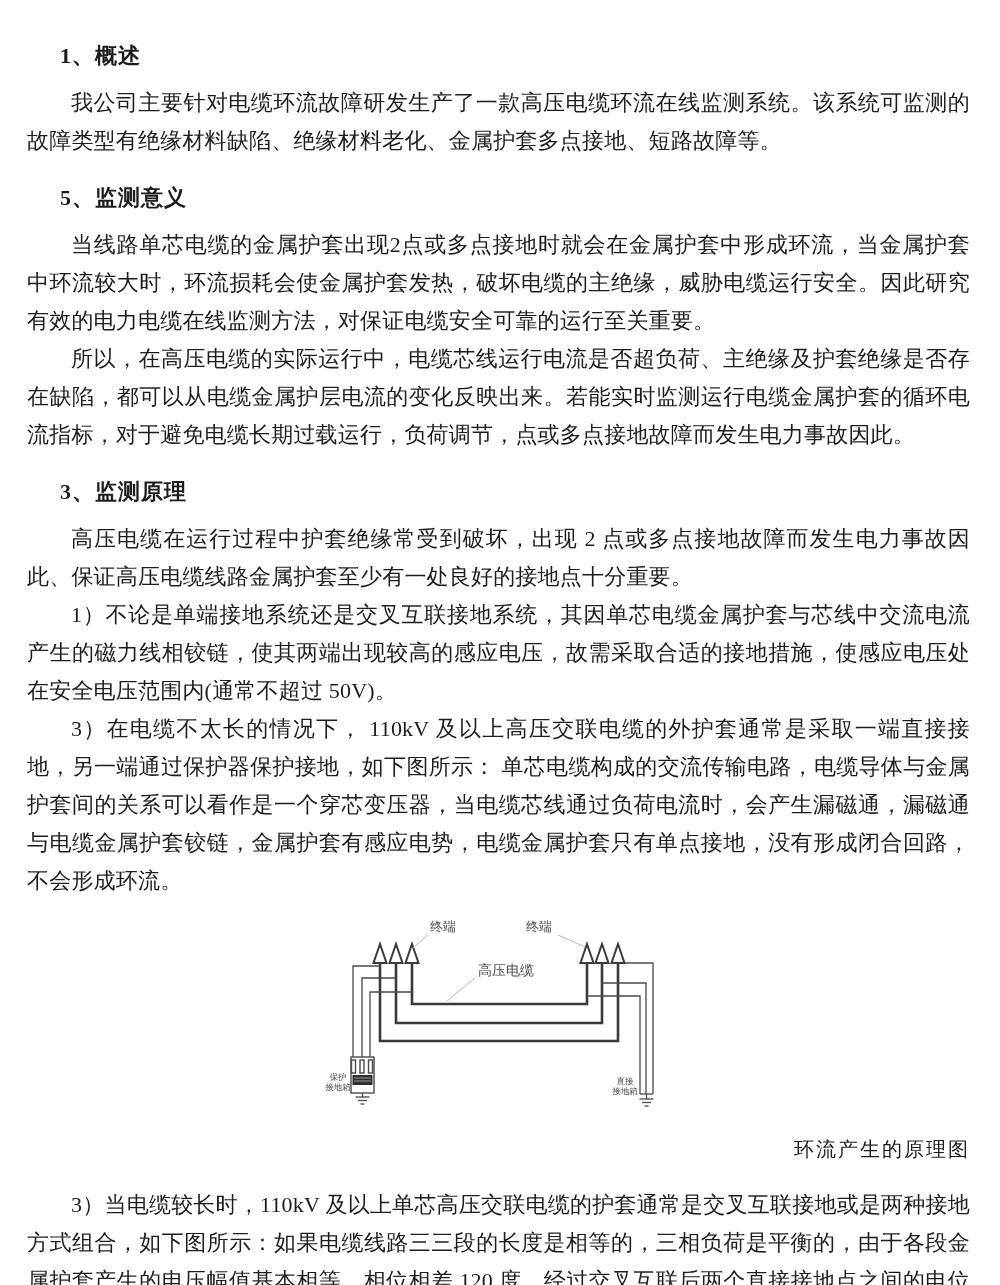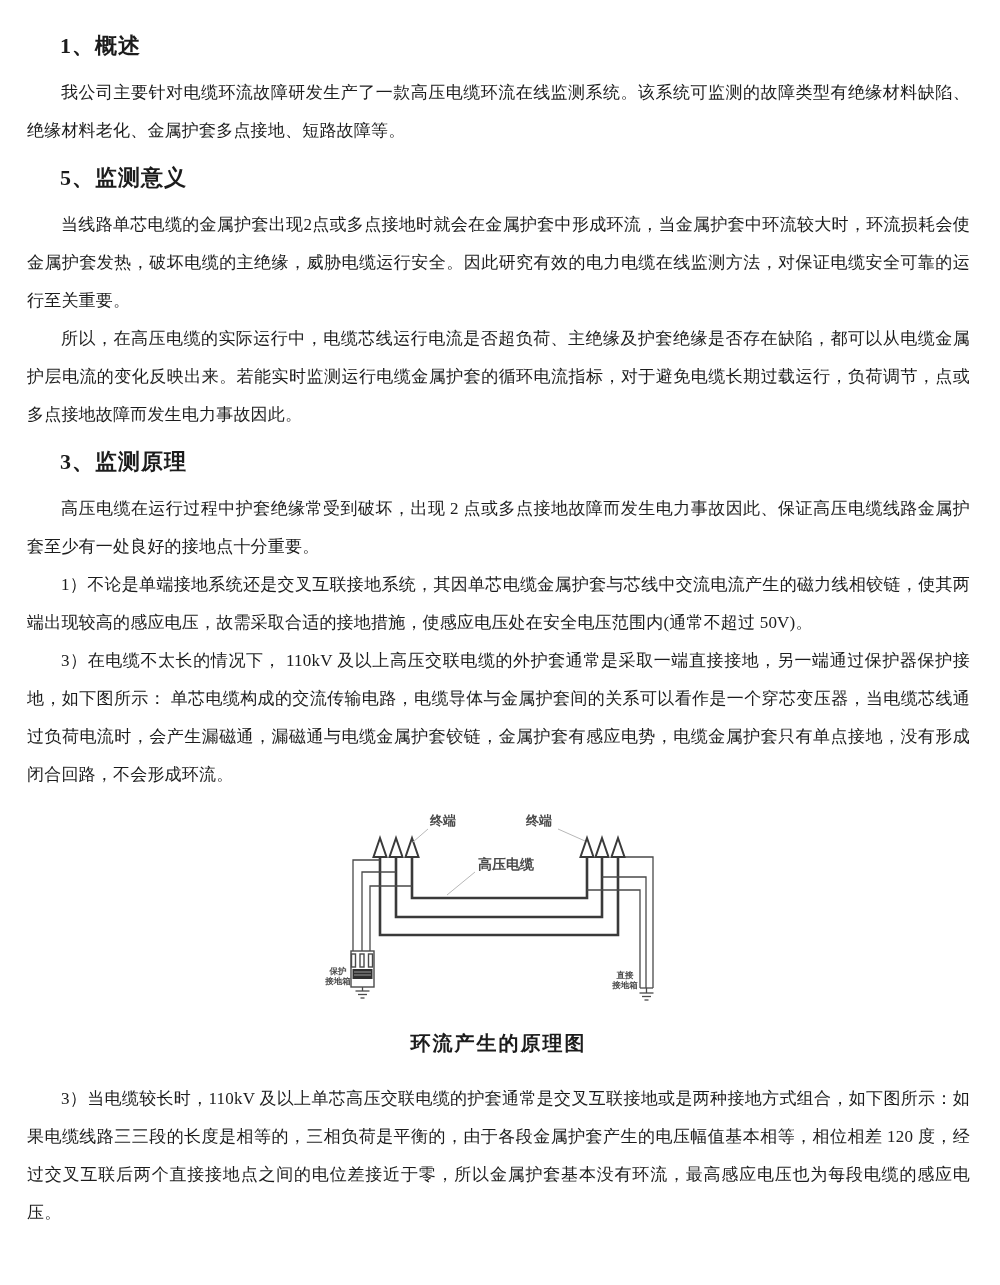--- a/index.html
+++ b/index.html
@@ -13,35 +13,34 @@
     color: #1c1c1c;
   }
   .doc {
     padding: 18px 30px 0 27px;
     box-sizing: border-box;
   }
   .sec-heading {
     font-size: 22px;
     font-weight: 600;
     line-height: 32px;
-    margin: 12px 0 12px 33px;
+    margin: 22px 0 12px 33px;
     letter-spacing: 1px;
   }
   .para {
-    font-size: 17px;
+    font-size: 22px;
     line-height: 38px;
     margin: 0;
     text-align: justify;
     text-indent: 2em;
     letter-spacing: 0.2px;
   }
   .figure {
     margin-top: 8px;
-    text-align: center;
-    font-weight: bold;
+    text-align: right;
   }
   .figure svg {
     display: block;
     margin: 0 auto;
   }
   .figure-caption {
     font-size: 20px;
     line-height: 26px;
     margin-top: 8px;
     letter-spacing: 2px;

